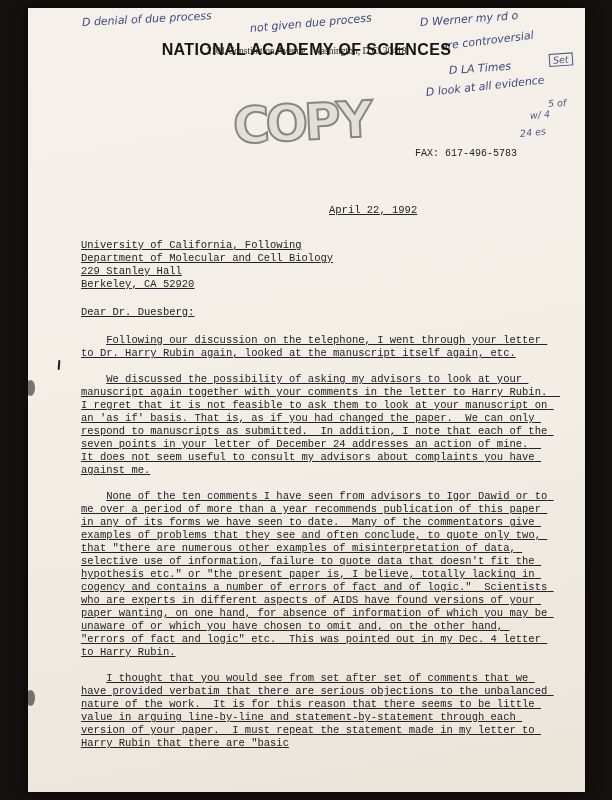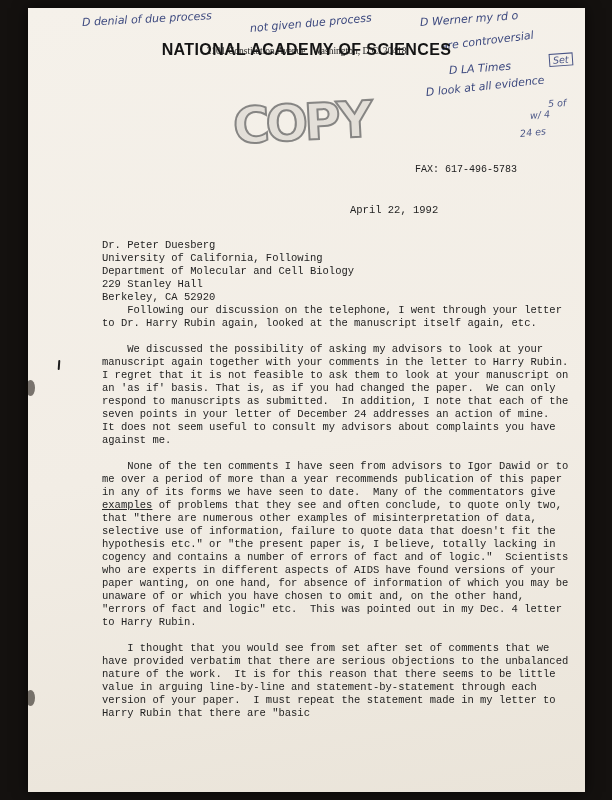--- a/index.html
+++ b/index.html
@@ -27,35 +27,35 @@
   .left-block{
     position:absolute;left:40px;top:86px;color:#1b1b1b;
     font-size:8px;line-height:11.5px;letter-spacing:.2px;
   }
   .right-block{
     position:absolute;left:387px;top:86px;color:#1b1b1b;
     font-size:7.5px;line-height:9px;letter-spacing:.2px;
   }
   .fax-line{
     position:absolute;left:387px;top:140px;color:#222;
-    font-family:"Liberation Mono", monospace;font-size:10px;margin-top:16px;
+    font-family:"Liberation Mono", monospace;font-size:10px;
   }
   
   .stamp{
     position:absolute;left:188px;top:86px;width:170px;text-align:center;
     font-family:"DejaVu Sans", sans-serif;font-weight:bold;font-size:50px;
     letter-spacing:-4px;color:rgba(110,110,110,.12);
     -webkit-text-stroke:2px rgba(100,100,100,.75);
     transform:rotate(-3deg);
   }
   
   .letter-body{
-    position:absolute;left:74px;top:196px;width:478px;
+    position:absolute;left:53px;top:196px;width:478px;
     font-family:"Liberation Mono","DejaVu Sans Mono", monospace;
-    font-size:10.5px;line-height:13px;color:#232323;
+    font-size:10.5px;line-height:13px;color:#232323;text-decoration:underline;
   }
   .date-line{margin-left:248px;margin-bottom:22px;white-space:pre;}
   .recipient div{white-space:pre;}
   .salutation{margin-top:15px;margin-bottom:15px;white-space:pre;}
   .para{margin:0 8px 13px 0;white-space:pre-wrap;text-indent:4ch;}
   .uword{text-decoration:underline;}
   
   .hand{
     position:absolute;font-family:"DejaVu Sans", sans-serif;font-style:italic;
     color:#2c3a75;font-size:11px;white-space:nowrap;opacity:.92;
@@ -96,27 +96,27 @@
 
 
   <div class="stamp">COPY</div>
 
   <div class="fax-line">FAX: 617-496-5783</div>
 
   <div class="letter-body">
     <div class="date-line">April 22, 1992</div>
 
     <div class="recipient">
-      <div>Dr. Peter Duesberg</div>
       <div>University of California, Following</div>
       <div>Department of Molecular and Cell Biology</div>
       <div>229 Stanley Hall</div>
       <div>Berkeley, CA 52920</div>
     </div>
 
+    <div class="salutation">Dear Dr. Duesberg:</div>
 
     <p class="para">Following our discussion on the telephone, I went through your letter to Dr. Harry Rubin again, looked at the manuscript itself again, etc.</p>
 
     <p class="para">We discussed the possibility of asking my advisors to look at your manuscript again together with your comments in the letter to Harry Rubin.  I regret that it is not feasible to ask them to look at your manuscript on an 'as if' basis. That is, as if you had changed the paper.  We can only respond to manuscripts as submitted.  In addition, I note that each of the seven points in your letter of December 24 addresses an action of mine.  It does not seem useful to consult my advisors about complaints you have against me.</p>
 
     <p class="para"><span>None of the ten comments I have seen from advisors to Igor Dawid or to me over a period of more than a year recommends publication of this paper in any of its forms we have seen to date.  Many of the commentators give </span><span class="uword">examples</span><span> of problems that they see and often conclude, to quote only two, that "there are numerous other examples of misinterpretation of data, selective use of information, failure to quote data that doesn't fit the hypothesis etc." or "the present paper is, I believe, totally lacking in cogency and contains a number of errors of fact and of logic."  Scientists who are experts in different aspects of AIDS have found versions of your paper wanting, on one hand, for absence of information of which you may be unaware of or which you have chosen to omit and, on the other hand, "errors of fact and logic" etc.  This was pointed out in my Dec. 4 letter to Harry Rubin.</span></p>
 
     <p class="para">I thought that you would see from set after set of comments that we have provided verbatim that there are serious objections to the unbalanced nature of the work.  It is for this reason that there seems to be little value in arguing line-by-line and statement-by-statement through each version of your paper.  I must repeat the statement made in my letter to Harry Rubin that there are "basic</p>
   </div>
 

